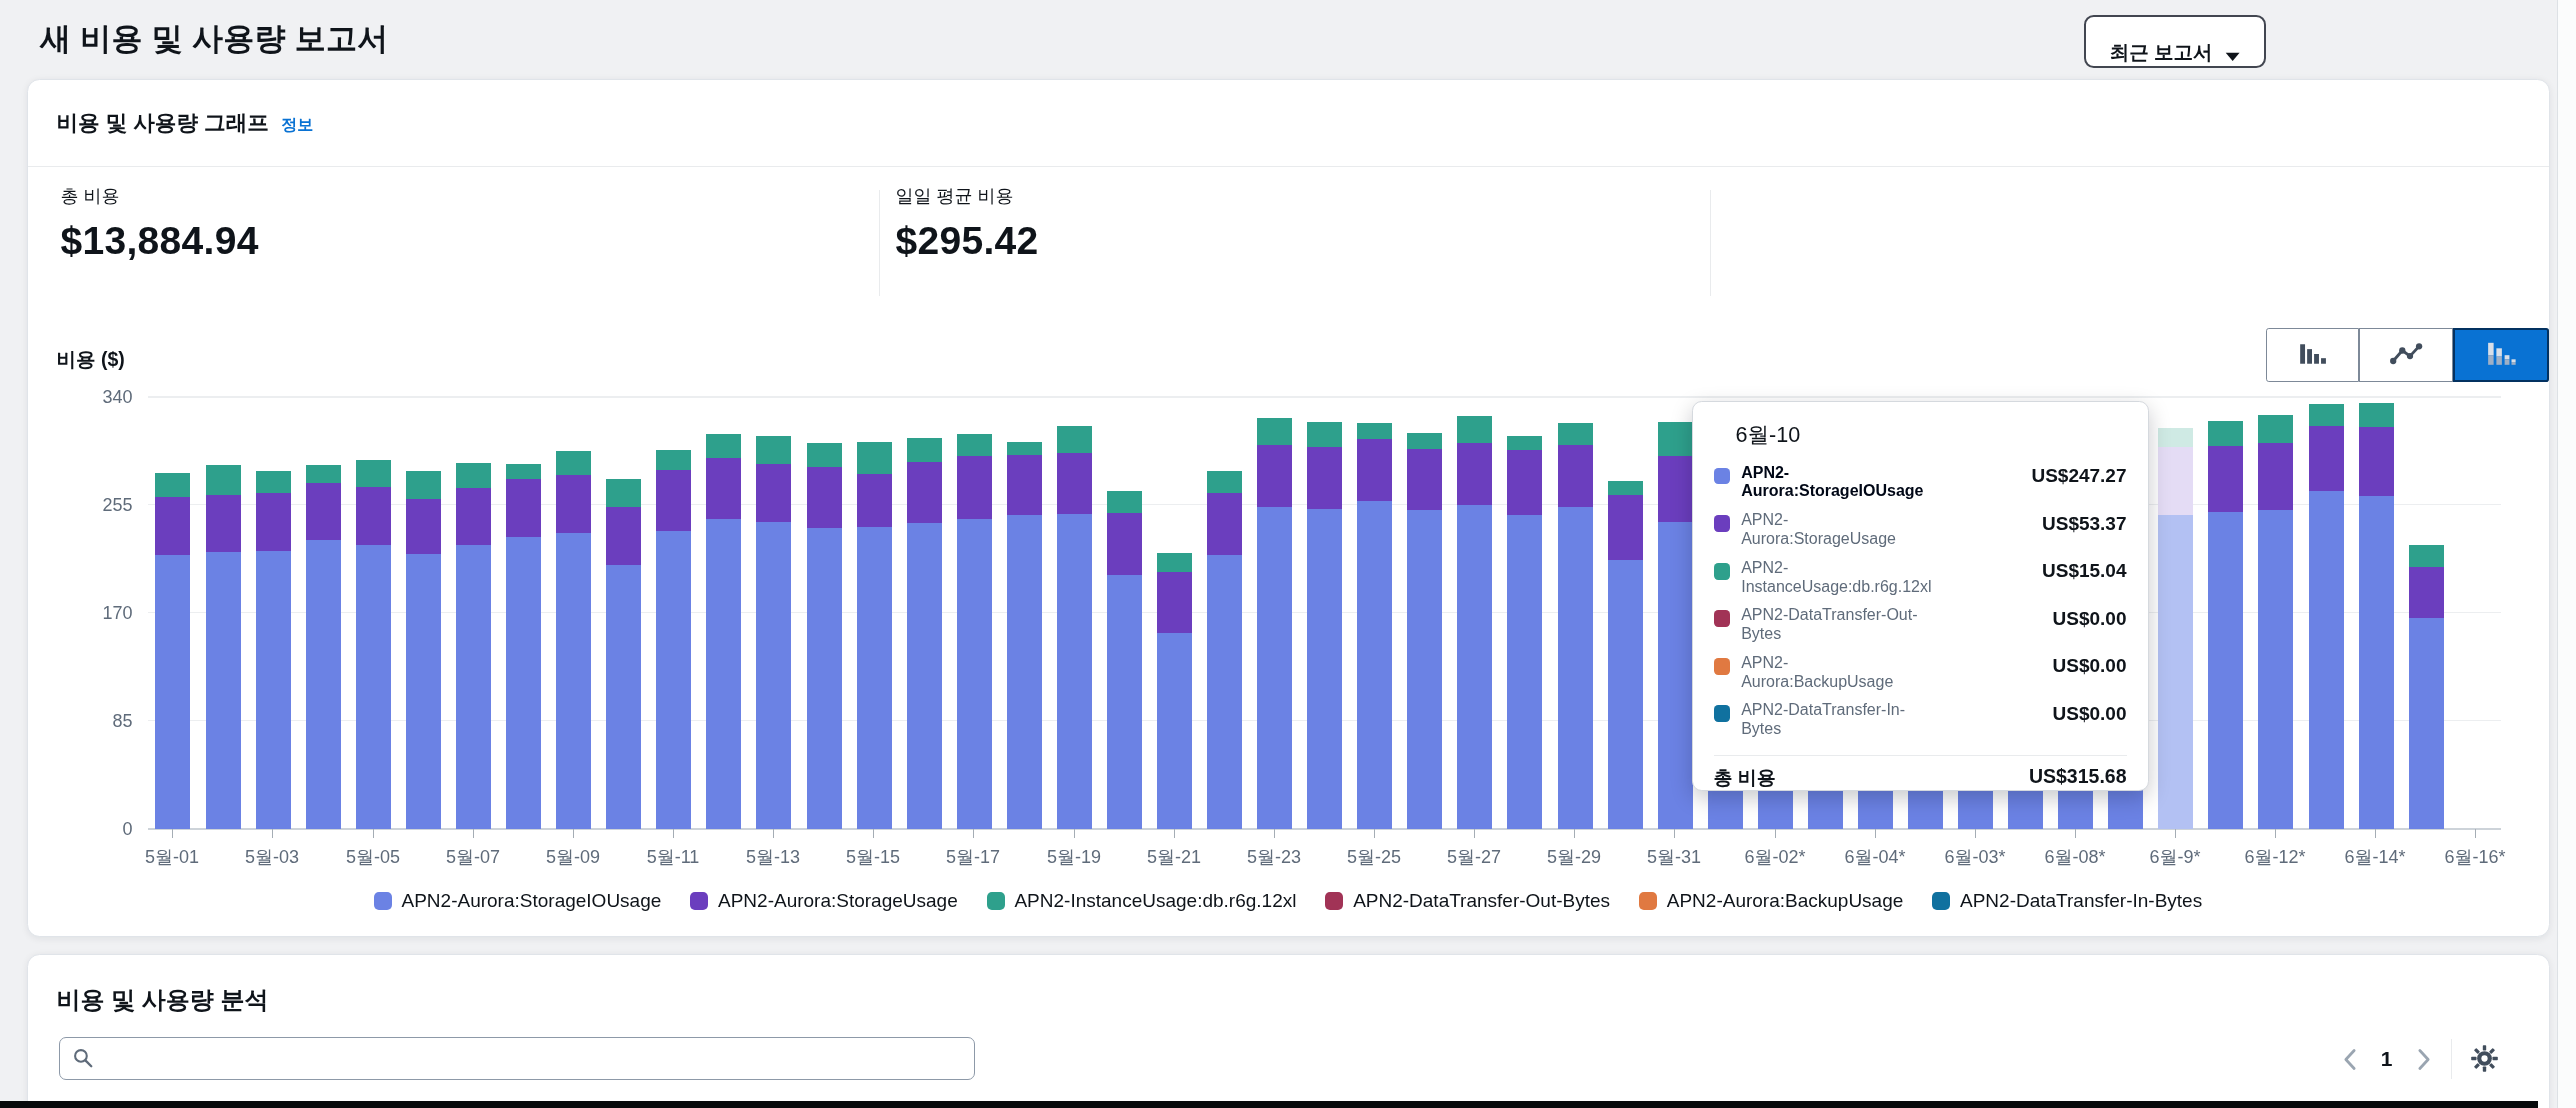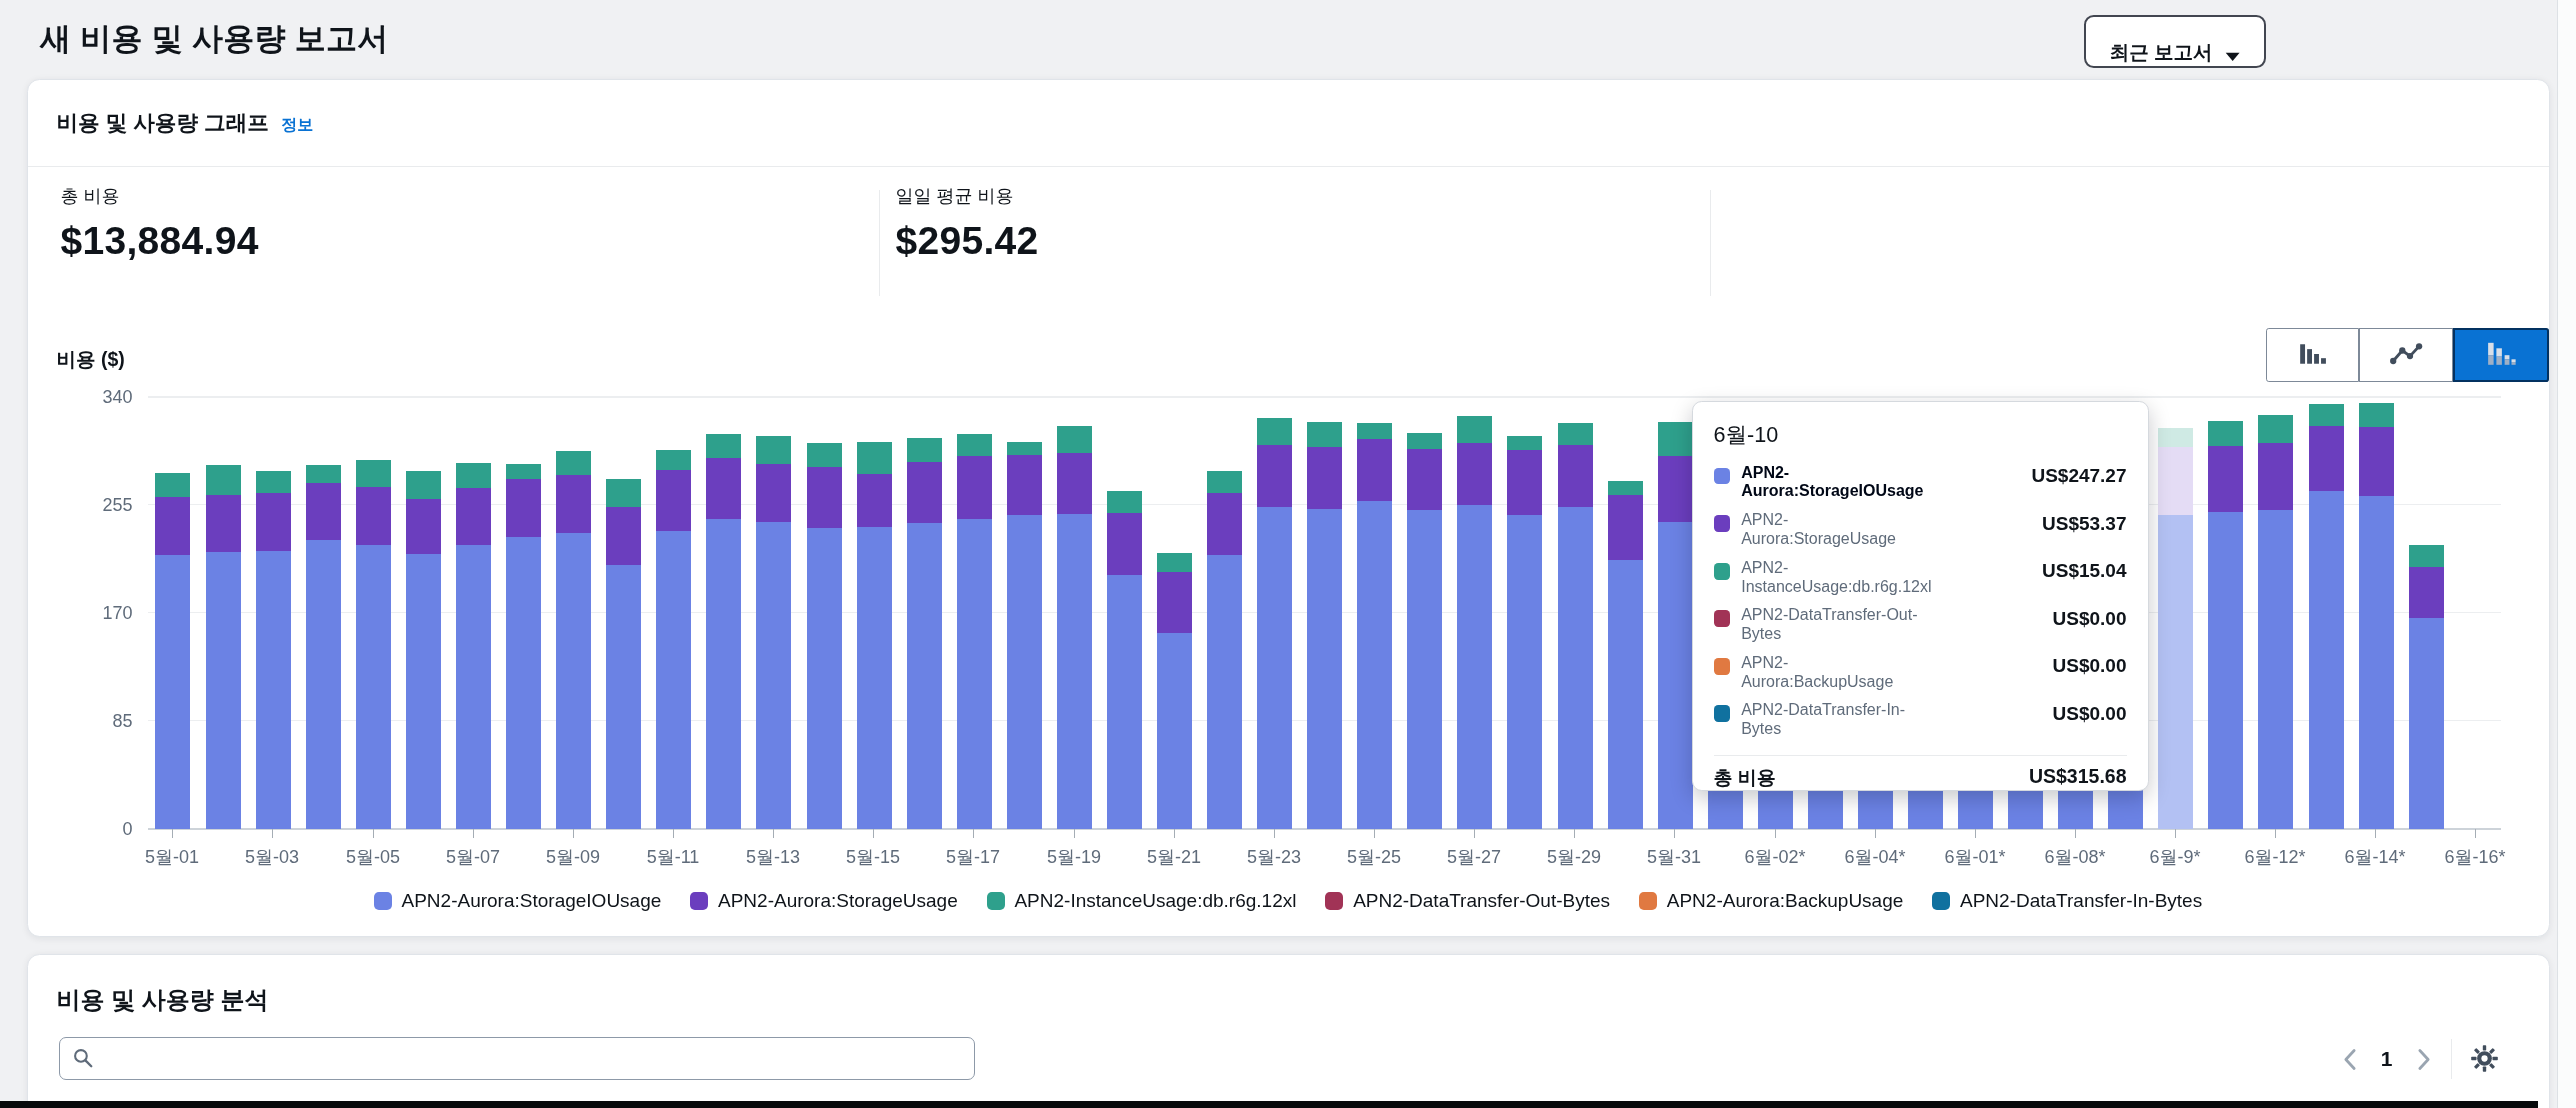--- a/index.html
+++ b/index.html
@@ -53,21 +53,21 @@
   
   #legend { position:absolute; left:0; top:810px; width:100%; display:flex; justify-content:center; gap:29px; }
   .leg-item { display:flex; align-items:center; gap:9.7px; }
   .leg-chip { width:18px; height:18px; border-radius:4.9px; }
   .leg-label { font-size:19px; color:#0f141a; }
 
   
   #tooltip { position:absolute; left:1664px; top:321px; width:457px; height:390px; background:#fff;
              border:0.7px solid #d5d9de; border-radius:9.7px; box-shadow:0 7px 21px rgba(0,7,22,.22);
              padding:18px 21px 14px 21px; z-index:5; }
-  #tooltip .tt-title { font-size:21.6px; color:#0f141a; margin-bottom:9.7px; }
+  #tooltip .tt-title { font-size:21.6px; color:#0f141a; margin-bottom:9.7px;margin-left:22px; }
   .tt-row { display:flex; align-items:flex-start; padding:4.9px 0; }
   .tt-chip { flex:0 0 auto; width:16.7px; height:16.7px; border-radius:4.2px; margin-top:4.2px; }
   .tt-label { width:199px; margin-left:11px; font-size:16px; line-height:1.18; color:#5f6b7a; word-wrap:break-word; }
   .tt-row.hl .tt-label { color:#000716; font-weight:700; }
   .tt-value { flex:1; text-align:right; font-size:19px; color:#0f141a; font-weight:700; padding-top:1.4px; }
   .tt-divider { height:1.4px; background:#e9ebed; margin:11px 0 8.4px 0; }
   .tt-total { display:flex; }
   .tt-total .l { font-size:19px; font-weight:700; color:#0f141a; }
   .tt-total .v { flex:1; text-align:right; font-size:19.5px; font-weight:700; color:#0f141a; }
 
@@ -433,21 +433,21 @@
         <div class="xlab" style="left: 1271px;">5월-27</div>
         <div class="xtick" style="left: 1426px;"></div>
         <div class="xlab" style="left: 1371px;">5월-29</div>
         <div class="xtick" style="left: 1526px;"></div>
         <div class="xlab" style="left: 1471px;">5월-31</div>
         <div class="xtick" style="left: 1627px;"></div>
         <div class="xlab" style="left: 1572px;">6월-02*</div>
         <div class="xtick" style="left: 1727px;"></div>
         <div class="xlab" style="left: 1672px;">6월-04*</div>
         <div class="xtick" style="left: 1827px;"></div>
-        <div class="xlab" style="left: 1772px;">6월-01*</div>
+        <div class="xlab" style="left: 1772px;">6월-03*</div>
         <div class="xtick" style="left: 1927px;"></div>
         <div class="xlab" style="left: 1872px;">6월-08*</div>
         <div class="xtick" style="left: 2027px;"></div>
         <div class="xlab" style="left: 1972px;">6월-9*</div>
         <div class="xtick" style="left: 2127px;"></div>
         <div class="xlab" style="left: 2072px;">6월-12*</div>
         <div class="xtick" style="left: 2227px;"></div>
         <div class="xlab" style="left: 2172px;">6월-14*</div>
         <div class="xtick" style="left: 2327px;"></div>
         <div class="xlab" style="left: 2272px;">6월-16*</div>

